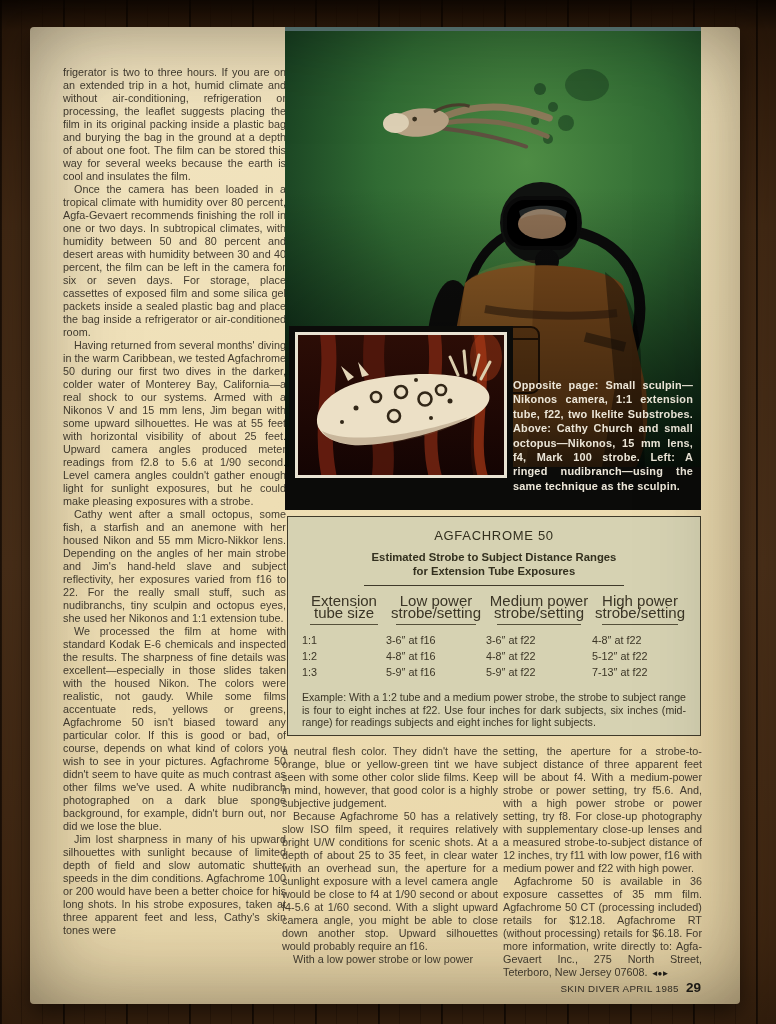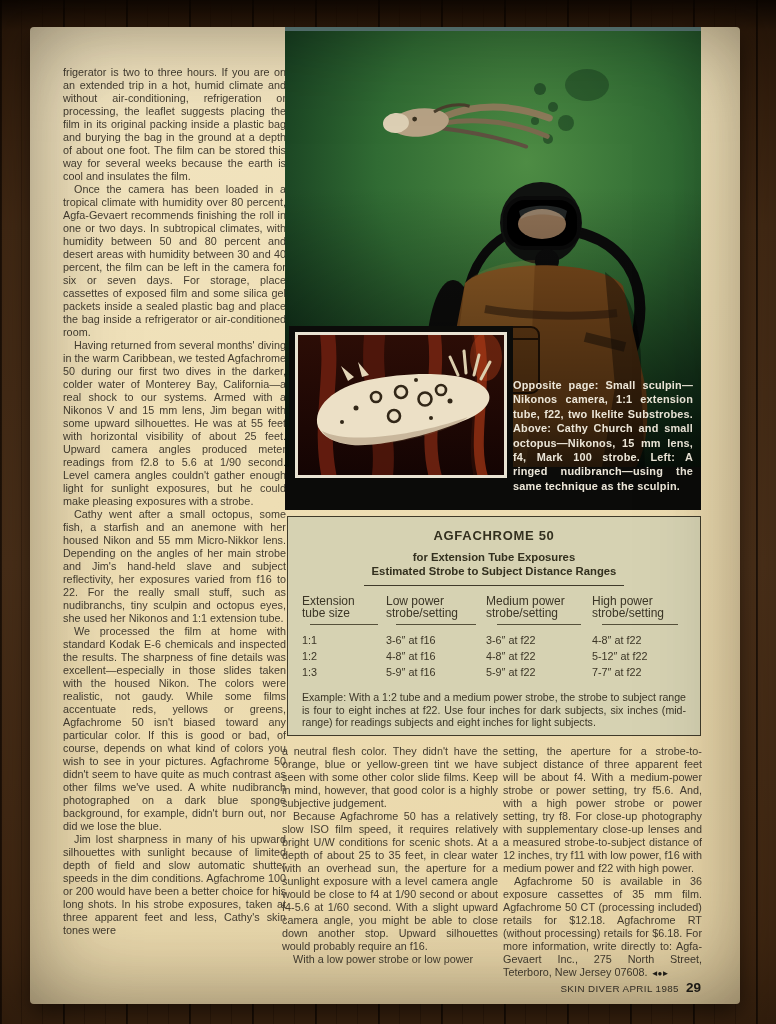--- a/index.html
+++ b/index.html
@@ -32,28 +32,28 @@
     background:#0b0b09;overflow:hidden;}
   .photo-block svg.main{position:absolute;left:0;top:0;}
   .inset{position:absolute;left:10px;top:305px;width:212px;height:146px;
     border:3px solid #e9e3d3;box-shadow:0 0 0 6px #0b0b09;background:#1d0704;overflow:hidden;}
   .caption{position:absolute;left:228px;top:351px;width:180px;
     font-weight:bold;font-size:10.9px;line-height:14.4px;color:#ece6d8;
     text-align:justify;letter-spacing:.2px;}
 
   .infobox{position:absolute;left:257px;top:489px;width:414px;height:220px;
     background:#d6d2b2;border:1.5px solid #3f3a2a;padding:11px 14px 8px;}
-  .infobox .title{text-align:center;font-weight:bold;font-size:13px;
+  .infobox .title{text-align:center;font-weight:normal;font-size:13px;
     letter-spacing:.7px;color:#33301f;}
   .infobox .subtitle{text-align:center;font-weight:bold;font-size:11.3px;
     line-height:13.5px;margin-top:8px;color:#33301f;}
   .infobox .rule{width:260px;border-top:1.6px solid #3f3a2a;margin:7px auto 9px;}
   .tgrid{display:grid;grid-template-columns:84px 100px 106px 96px;
     justify-content:space-between;}
-  .th{font-size:12px;line-height:12px;color:#3b3526;}
+  .th{text-align:center;font-size:15px;line-height:12px;color:#3b3526;}
   .th .ul{border-top:1.2px solid #55503a;width:80%;margin:5px auto 0;}
   .td{text-align:left;font-size:10.8px;line-height:16px;color:#3b3526;}
   .tgrid .first-row{margin-top:7px;}
   .example{font-size:10.6px;line-height:12.7px;text-align:justify;
     margin-top:11px;color:#3b3526;}
 
   .footer{position:absolute;right:39px;top:953px;font-size:9.8px;
     color:#3a352b;letter-spacing:.4px;white-space:nowrap;margin-left:44px;}
   .footer .pagenum{font-weight:bold;font-size:13.5px;margin-left:7px;
     letter-spacing:0;color:#23201a;}
@@ -178,22 +178,22 @@
           </g>
         </svg>
       </div>
 
       <div class="caption">Opposite page: Small sculpin—Nikonos camera, 1:1 extension tube, f22, two Ikelite Substrobes. Above: Cathy Church and small octopus—Nikonos, 15 mm lens, f4, Mark 100 strobe. Left: A ringed nudibranch—using the same technique as the sculpin.</div>
     </div>
 
     <div class="infobox">
       <div class="title">AGFACHROME 50</div>
       <div class="subtitle">
+        <div>Estimated Strobe to Subject Distance Ranges</div>
         <div>for Extension Tube Exposures</div>
-        <div>Estimated Strobe to Subject Distance Ranges</div>
       </div>
       <div class="rule"></div>
       <div class="tgrid">
         <div class="th">
           <span>Extension</span><br>
           <span>tube size</span>
           <div class="ul"></div>
         </div>
         <div class="th">
           <span>Low power</span><br>
@@ -217,21 +217,21 @@
         <div class="td first-row">4-8″ at f22</div>
 
         <div class="td">1:2</div>
         <div class="td">4-8″ at f16</div>
         <div class="td">4-8″ at f22</div>
         <div class="td">5-12″ at f22</div>
 
         <div class="td">1:3</div>
         <div class="td">5-9″ at f16</div>
         <div class="td">5-9″ at f22</div>
-        <div class="td">7-7″ at f22</div>
+        <div class="td">7-13″ at f22</div>
       </div>
       <p class="example">Example: With a 1:2 tube and a medium power strobe, the strobe to subject range is four to eight inches at f22. Use four inches for dark subjects, six inches (mid-range) for readings subjects and eight inches for light subjects.</p>
     </div>
 
     <div class="col mid-col">
       <p>a neutral flesh color. They didn't have the orange, blue or yellow-green tint we have seen with some other color slide films. Keep in mind, however, that good color is a highly subjective judgement.</p>
       <p class="ind">Because Agfachrome 50 has a relatively slow ISO film speed, it requires relatively bright U/W conditions for scenic shots. At a depth of about 25 to 35 feet, in clear water with an overhead sun, the aperture for a sunlight exposure with a level camera angle would be close to f4 at 1/90 second or about f4-5.6 at 1/60 second. With a slight upward camera angle, you might be able to close down another stop. Upward silhouettes would probably require an f16.</p>
       <p class="ind">With a low power strobe or low power</p>
     </div>
 

